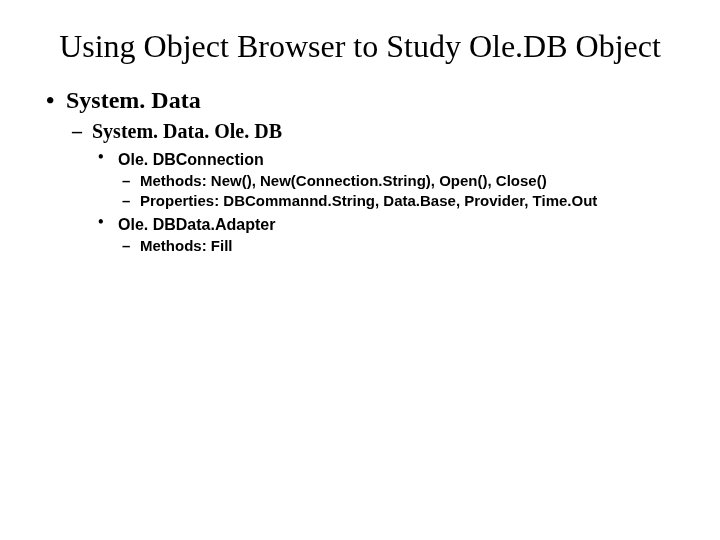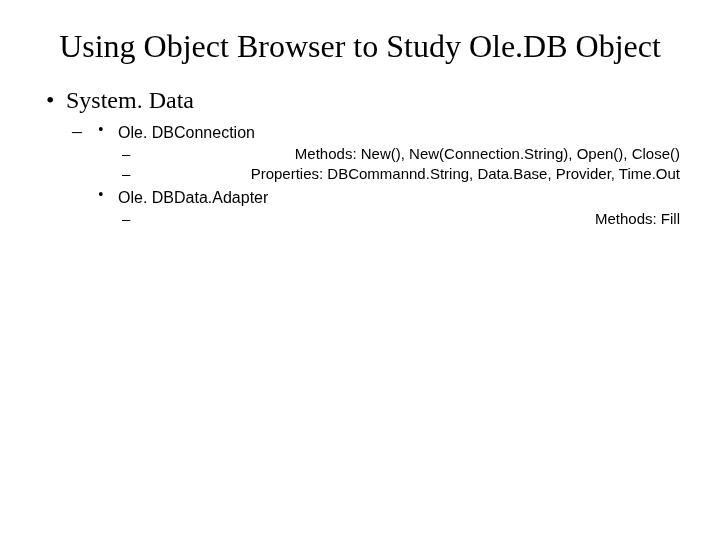--- a/index.html
+++ b/index.html
@@ -20,50 +20,51 @@
   .title {
     text-align: center;
     font-size: 32px;
     line-height: 1.15;
     margin: 0 0 22px 0;
     font-weight: normal;
   }
   ul { margin: 0; padding: 0; list-style: none; }
 
   
-  .l1 > li { position: relative; padding-left: 26px; font-size: 24px; margin-bottom: 20px; }
+  .l1 > li { position: relative; padding-left: 26px; font-size: 24px; margin-bottom: 20px; font-weight: bold; }
   .l1 > li::before { content: "•"; position: absolute; left: 6px; top: 0; }
 
   
   .l2 { margin-top: 6px; }
   .l2 > li { position: relative; padding-left: 26px; font-size: 20px; margin-bottom: 2px; }
   .l2 > li::before { content: "–"; position: absolute; left: 6px; top: 0; }
 
   
   .l3 { margin-top: 4px; }
   .l3 > li { position: relative; padding-left: 26px; margin-bottom: 2px; }
   .l3 > li > .lbl { font-size: 16px; font-family: Arial, Helvetica, sans-serif; }
   .l3 > li::before { content: "•"; position: absolute; left: 6px; top: 1px; font-size: 16px; }
 
   
-  .l4 { margin-top: 2px; text-align: right; }
+  .l4 { margin-top: 2px; }
   .l4 > li { position: relative; padding-left: 22px; font-size: 15px; font-family: Arial, Helvetica, sans-serif; line-height: 1.25; margin-bottom: 1px; }
   .l4 > li::before { content: "–"; position: absolute; left: 4px; top: 0; }
 </style>
 </head>
 <body>
 
 <div class="slide">
   <h1 class="title">Using Object Browser to Study Ole.DB Object</h1>
 
   <ul class="l1">
     <li>
       <span>System. Data</span>
       <ul class="l2">
         <li>
+          <span>System. Data. Ole. DB</span>
           <ul class="l3">
 
             <li>
               <span class="lbl">Ole. DBConnection</span>
               <ul class="l4">
                 <li>Methods: New(), New(Connection.String), Open(), Close()</li>
                 <li>Properties: DBCommannd.String, Data.Base, Provider, Time.Out</li>
               </ul>
             </li>
 

